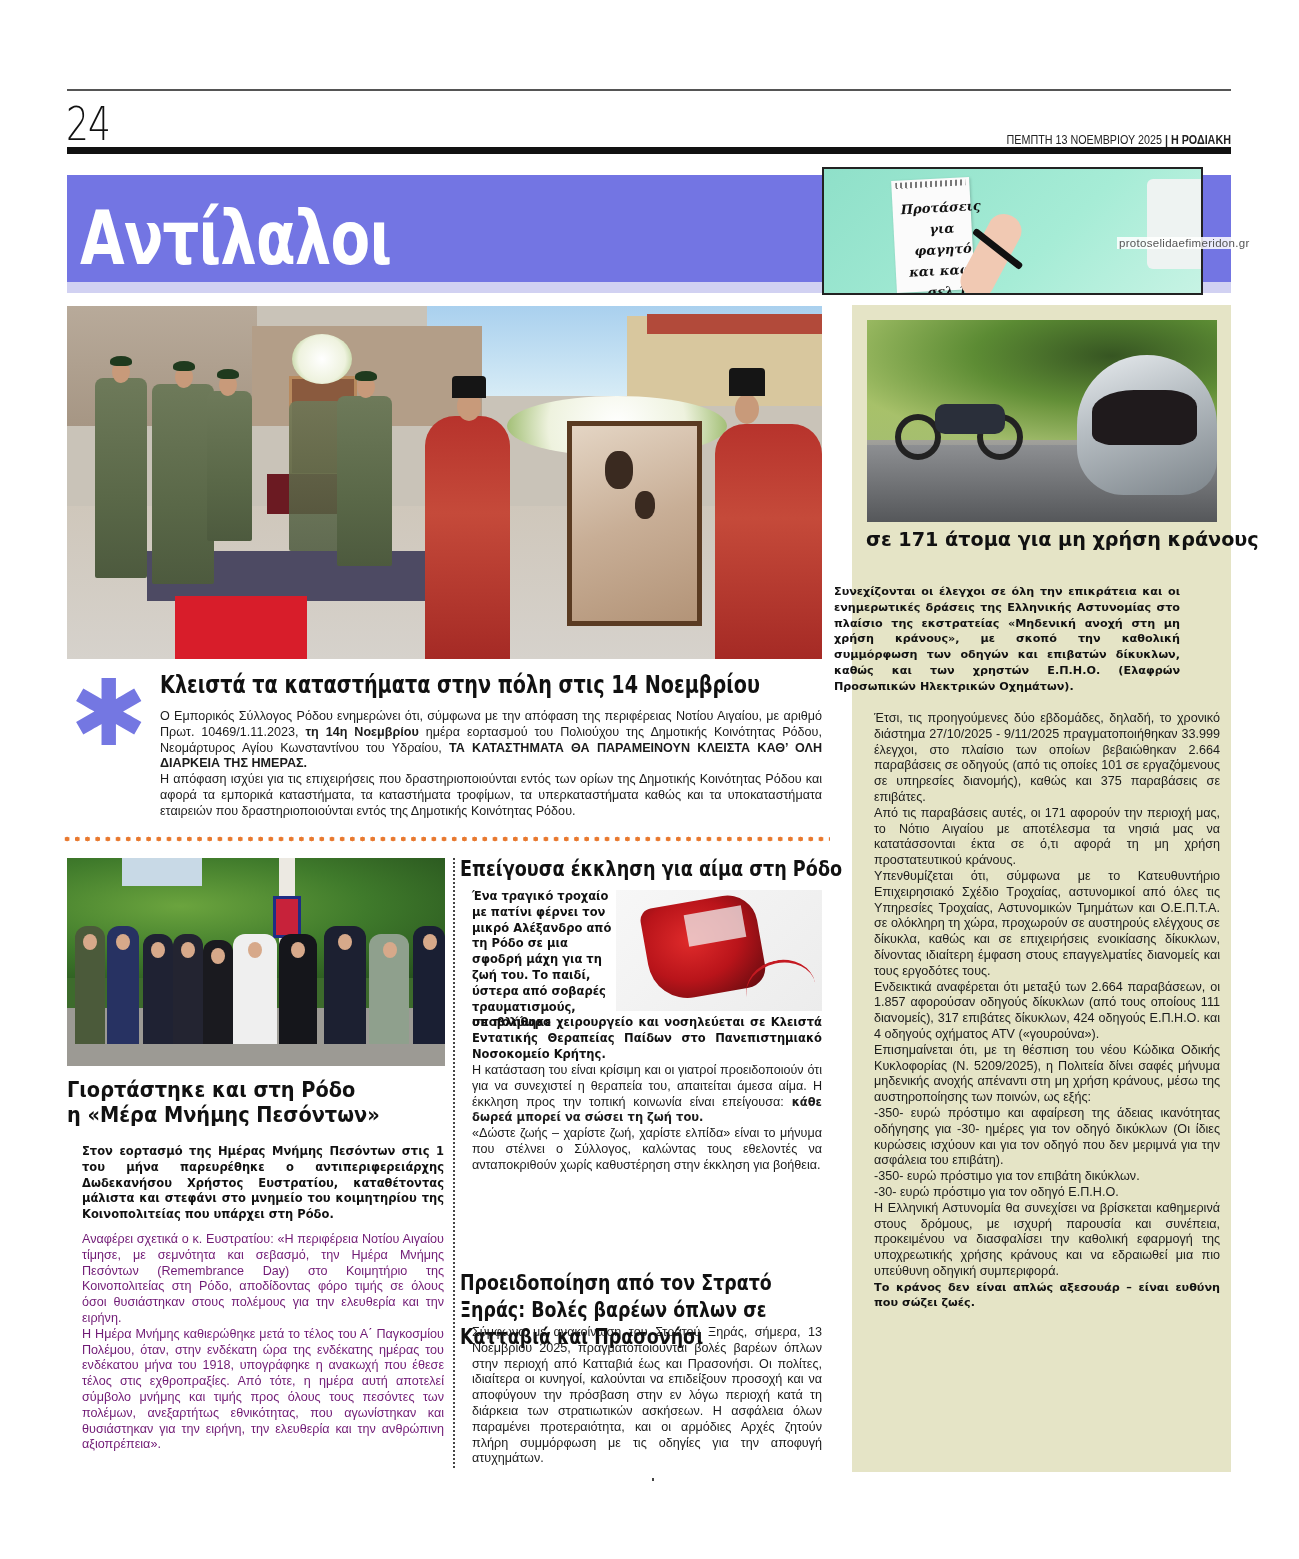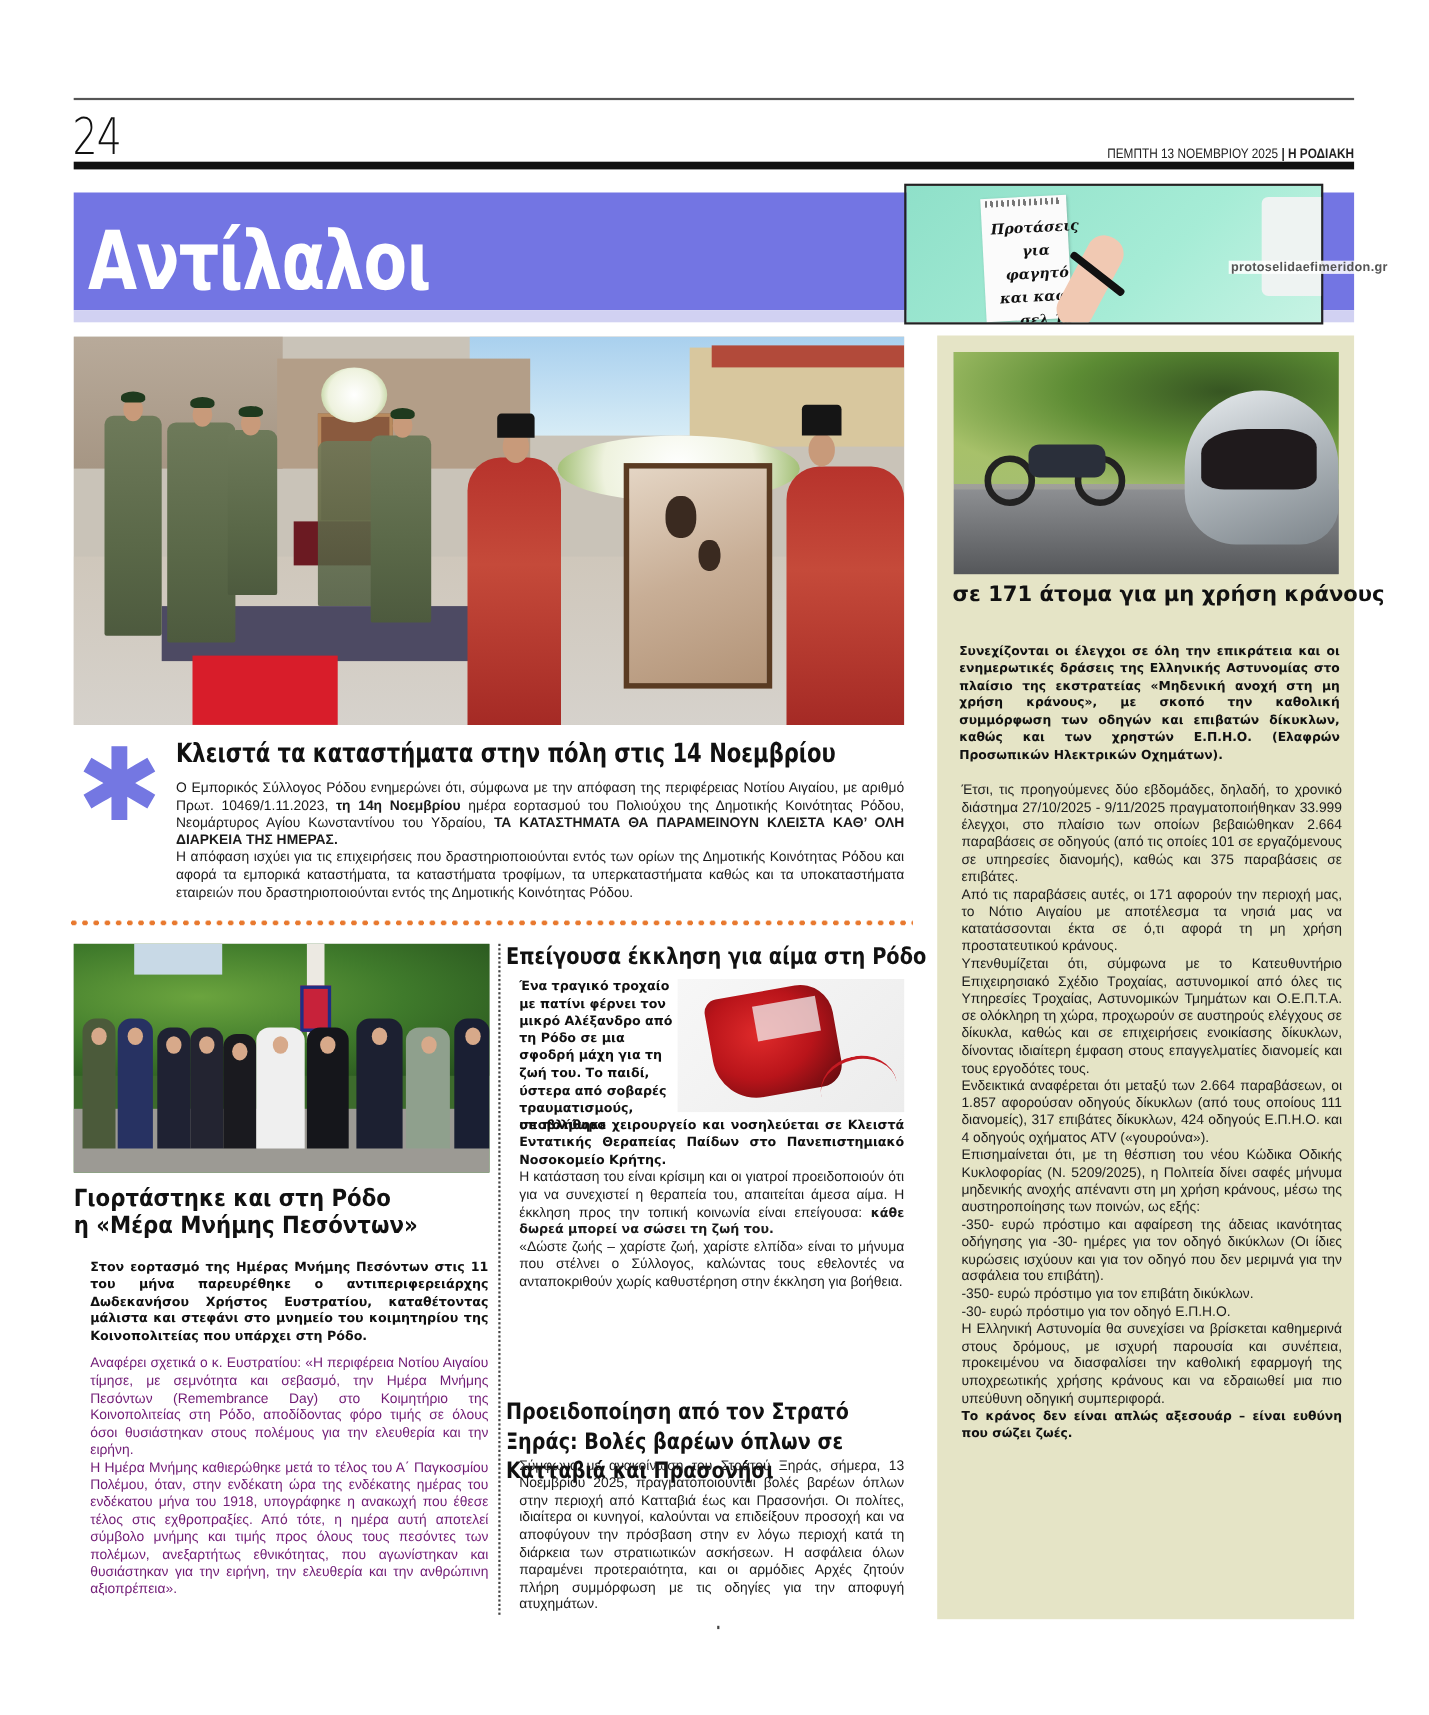--- a/index.html
+++ b/index.html
@@ -21,21 +21,21 @@
   .band-title { left: 80px; top: 193px; font-family: "DejaVu Sans", sans-serif; font-weight: 700; font-size: 74px; line-height: 90px; color: #fff; transform: scaleX(0.78); transform-origin: left; letter-spacing: -1px; }
 
   
   .promo { left: 822px; top: 167px; width: 381px; height: 128px; border: 2px solid #222; background: linear-gradient(135deg,#8fe0c9 0%,#a6ecd6 60%,#c7f3e4 100%); overflow: hidden; }
   .promo .paper { position: absolute; left: 70px; top: 10px; width: 78px; height: 112px; background: #fbfbfb; transform: rotate(-3deg); box-shadow: 1px 1px 3px rgba(0,0,0,0.2); }
   .promo .paper::before { content: ""; position: absolute; left: 4px; right: 4px; top: 2px; height: 6px; background: repeating-linear-gradient(90deg,#777 0 2px,transparent 2px 5px); }
   .promo .paper-text { position: absolute; left: 78px; top: 28px; width: 82px; font-family: "DejaVu Serif", serif; font-style: italic; font-weight: 700; font-size: 13px; line-height: 21px; color: #111; text-align: center; transform: rotate(-3deg); }
   .promo .screen { position: absolute; right: -6px; top: 10px; width: 60px; height: 90px; background: #eef3f2; border-radius: 6px; }
   .promo .hand { position: absolute; left: 150px; top: 42px; width: 34px; height: 90px; background: #f1c9b3; border-radius: 16px; transform: rotate(28deg); }
   .promo .pen { position: absolute; left: 150px; top: 58px; width: 60px; height: 7px; background: #111; border-radius: 3px; transform: rotate(38deg); transform-origin: left; }
-  .watermark { left: 1117px; top: 237px; font-size: 11.5px; font-weight: 700; color: #555; background: rgba(255,255,255,0.85); padding: 0 2px; letter-spacing: 0.3px; }
+  .watermark { left: 1117px; top: 237px; font-size: 11.5px; font-weight: 400; color: #555; background: rgba(255,255,255,0.85); padding: 0 2px; letter-spacing: 0.3px; }
 
   
   .main-photo { left: 67px; top: 306px; width: 755px; height: 353px; overflow: hidden; background: #c9c3b8; }
   .main-photo .sky { position: absolute; left: 360px; top: 0; width: 395px; height: 90px; background: linear-gradient(180deg,#a9d0ee,#d7ecf6); }
   .main-photo .bldg-l { position: absolute; left: 0; top: 0; width: 190px; height: 120px; background: linear-gradient(180deg,#b8aa9a,#a69684); }
   .main-photo .bldg-m { position: absolute; left: 185px; top: 20px; width: 230px; height: 100px; background: #b39e88; }
   .main-photo .bldg-r { position: absolute; left: 560px; top: 10px; width: 195px; height: 90px; background: #d8c79e; }
   .main-photo .roof-r { position: absolute; left: 580px; top: 8px; width: 175px; height: 20px; background: #b24a3a; }
   .main-photo .ground { position: absolute; left: 0; top: 200px; width: 755px; height: 153px; background: linear-gradient(180deg,#cfc7bb,#d6d2cc); }
   .main-photo .rug { position: absolute; left: 80px; top: 245px; width: 280px; height: 50px; background: #4d4a63; }
@@ -99,21 +99,21 @@
   .side-box { left: 852px; top: 305px; width: 379px; height: 1167px; background: #e5e4c6; }
   .helmet-photo { left: 867px; top: 320px; width: 350px; height: 202px; overflow: hidden; background: linear-gradient(180deg,#5d8c3a 0%, #89a84e 30%, #b5b86a 45%, #a0a09a 60%, #6b6c6d 100%); }
   .helmet-photo .trees { position: absolute; left: 0; top: 0; width: 350px; height: 120px; background: radial-gradient(ellipse at 70% 30%, #2f4d1e 0%, #5a8a32 40%, #a6c26a 80%); opacity: 0.9; }
   .helmet-photo .road { position: absolute; left: 0; top: 125px; width: 350px; height: 77px; background: linear-gradient(180deg,#8d8f92,#55575a); }
   .helmet-photo .bike { position: absolute; left: 28px; top: 60px; width: 130px; height: 80px; }
   .helmet-photo .wheel { position: absolute; width: 46px; height: 46px; border-radius: 50%; border: 6px solid #222; }
   .helmet-photo .frame { position: absolute; left: 40px; top: 24px; width: 70px; height: 30px; background: #2a2f3a; border-radius: 10px; }
   .helmet-photo .helmet { position: absolute; left: 210px; top: 35px; width: 140px; height: 140px; border-radius: 60% 60% 30% 40%; background: linear-gradient(160deg,#e8ecef 0%,#b8bfc4 40%,#7d858b 100%); }
   .helmet-photo .visor { position: absolute; left: 225px; top: 70px; width: 105px; height: 55px; border-radius: 40% 30% 20% 20%; background: #1f1a1c; }
   .art5-title { left: 866px; top: 527px; font-family: "DejaVu Sans", sans-serif; font-weight: 700; font-size: 19.2px; line-height: 25px; color: #111; white-space: nowrap; }
-  .art5-lead { left: 872px; top: 584px; width: 346px; font-family: "DejaVu Sans", sans-serif; font-weight: 700; font-size: 11.2px; line-height: 15.8px; color: #111; text-align: justify; }
+  .art5-lead { left: 834px; top: 584px; width: 346px; font-family: "DejaVu Sans", sans-serif; font-weight: 700; font-size: 11.2px; line-height: 15.8px; color: #111; text-align: justify; }
   .art5-body { left: 874px; top: 711px; width: 346px; font-size: 12.6px; line-height: 15.8px; color: #1b1b1b; text-align: justify; }
   .art5-body p { margin: 0; }
   .art5-closing { font-family: "DejaVu Sans", sans-serif; font-weight: 700; font-size: 11.2px; color: #111; }
 </style>
 </head>
 <body>
 
 <div class="abs top-rule"></div>
 <div class="abs page-num">24</div>
 <div class="abs dateline"><span>ΠΕΜΠΤΗ 13 ΝΟΕΜΒΡΙΟΥ 2025</span><b> | </b><b>Η ΡΟΔΙΑΚΗ</b></div>
@@ -210,21 +210,21 @@
   <div class="person" style="left:346px;width:32px;height:118px;background:#1a1f33;"></div>
   <div class="phead" style="left:356px;top:76px;"></div>
 </div>
 
 <div class="abs vrule"></div>
 
 <div class="abs art2-title">
   <div>Γιορτάστηκε και στη Ρόδο</div>
   <div>η «Μέρα Μνήμης Πεσόντων»</div>
 </div>
-<div class="abs art2-lead">Στον εορτασμό της Ημέρας Μνήμης Πεσόντων στις 11 του μήνα παρευρέθηκε ο αντιπεριφερειάρχης Δωδεκανήσου Χρήστος Ευστρατίου, καταθέτοντας μάλιστα και στεφάνι στο μνημείο του κοιμητηρίου της Κοινοπολιτείας που υπάρχει στη Ρόδο.</div>
+<div class="abs art2-lead">Στον εορτασμό της Ημέρας Μνήμης Πεσόντων στις 1 του μήνα παρευρέθηκε ο αντιπεριφερειάρχης Δωδεκανήσου Χρήστος Ευστρατίου, καταθέτοντας μάλιστα και στεφάνι στο μνημείο του κοιμητηρίου της Κοινοπολιτείας που υπάρχει στη Ρόδο.</div>
 <div class="abs art2-body">
   <p>Αναφέρει σχετικά ο κ. Ευστρατίου: «Η περιφέρεια Νοτίου Αιγαίου τίμησε, με σεμνότητα και σεβασμό, την Ημέρα Μνήμης Πεσόντων (Remembrance Day) στο Κοιμητήριο της Κοινοπολιτείας στη Ρόδο, αποδίδοντας φόρο τιμής σε όλους όσοι θυσιάστηκαν στους πολέμους για την ελευθερία και την ειρήνη.</p>
   <p>Η Ημέρα Μνήμης καθιερώθηκε μετά το τέλος του Α΄ Παγκοσμίου Πολέμου, όταν, στην ενδέκατη ώρα της ενδέκατης ημέρας του ενδέκατου μήνα του 1918, υπογράφηκε η ανακωχή που έθεσε τέλος στις εχθροπραξίες. Από τότε, η ημέρα αυτή αποτελεί σύμβολο μνήμης και τιμής προς όλους τους πεσόντες των πολέμων, ανεξαρτήτως εθνικότητας, που αγωνίστηκαν και θυσιάστηκαν για την ειρήνη, την ελευθερία και την ανθρώπινη αξιοπρέπεια».</p>
 </div>
 
 <div class="abs art3-title">Επείγουσα έκκληση για αίμα στη Ρόδο</div>
 <div class="abs blood-photo" title="Blood bag">
   <div class="bag"></div>
   <div class="label"></div>
   <div class="tube"></div>

